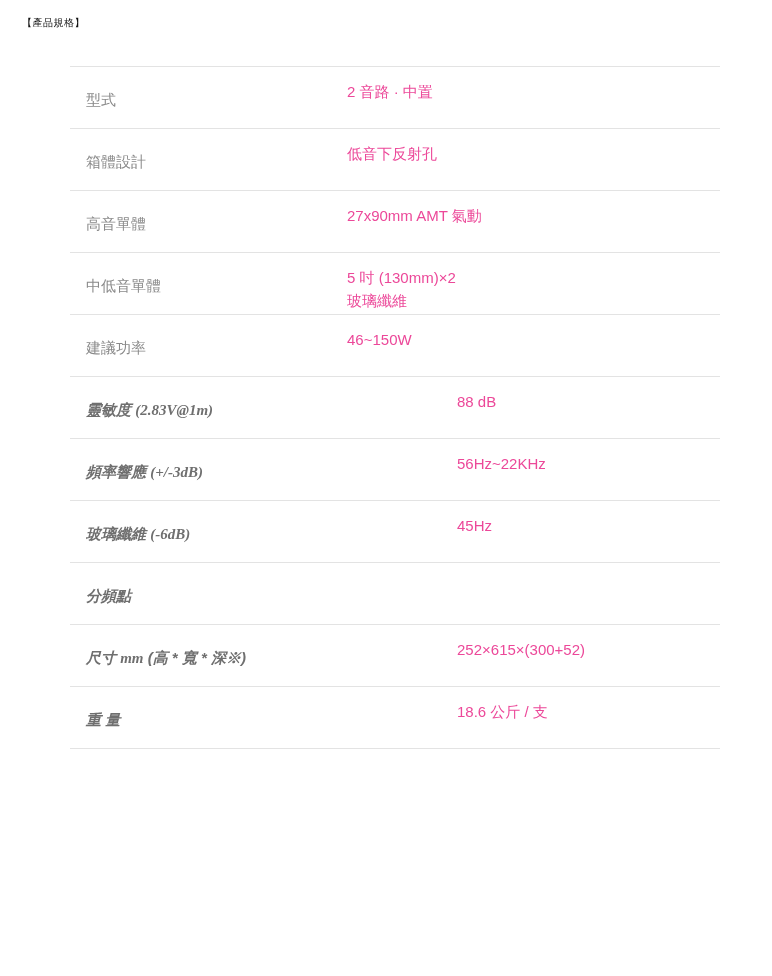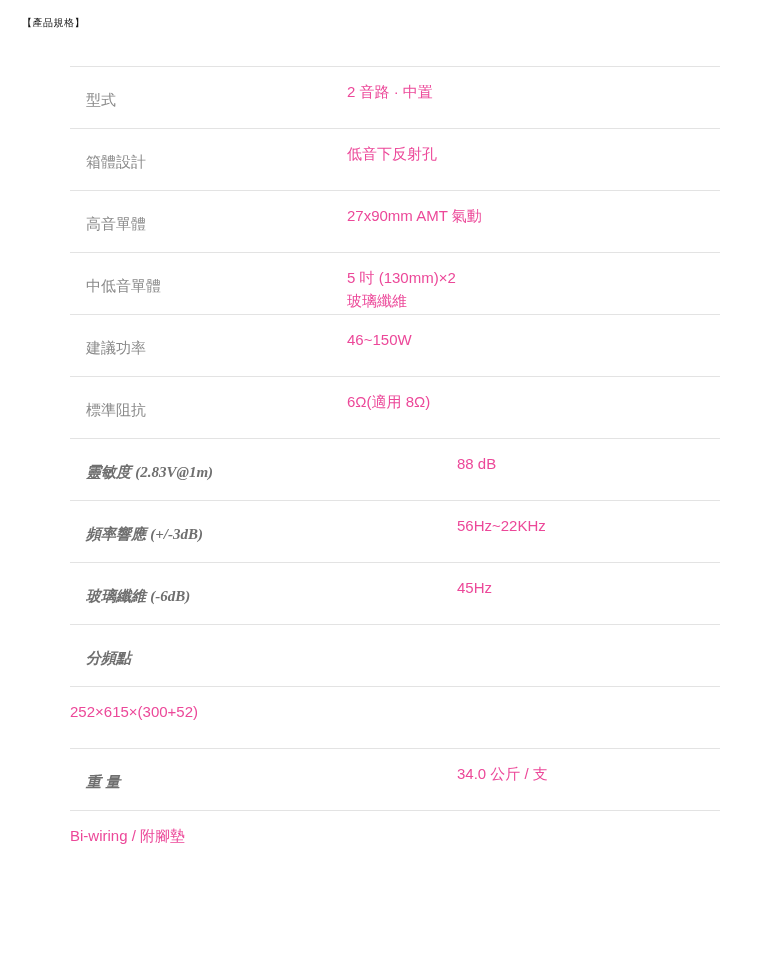--- a/index.html
+++ b/index.html
@@ -82,24 +82,20 @@
     <div class="spec-label"><span>中低音單體</span><span class="latin-serif"></span><span></span></div>
     <div class="spec-value">5 吋 (130mm)×2
 玻璃纖維</div>
   </div>
 
   <div class="spec-row g1">
     <div class="spec-label"><span>建議功率</span><span class="latin-serif"></span><span></span></div>
     <div class="spec-value">46~150W</div>
   </div>
 
-  <div class="spec-row g1">
-    <div class="spec-label"><span>標準阻抗</span><span class="latin-serif"></span><span></span></div>
-    <div class="spec-value">6Ω(適用 8Ω)</div>
-  </div>
 
 
   <div class="spec-row g2">
     <div class="spec-label"><span>靈敏度 </span><span class="latin-serif">(2.83V@1m)</span><span></span></div>
     <div class="spec-value">88 dB</div>
   </div>
 
   <div class="spec-row g2">
     <div class="spec-label"><span>頻率響應 </span><span class="latin-serif">(+/-3dB)</span><span></span></div>
     <div class="spec-value">56Hz~22KHz</div>
@@ -108,25 +104,25 @@
   <div class="spec-row g2">
     <div class="spec-label"><span>玻璃纖維 </span><span class="latin-serif">(-6dB)</span><span></span></div>
     <div class="spec-value">45Hz</div>
   </div>
 
   <div class="spec-row g2">
     <div class="spec-label"><span>分頻點</span><span class="latin-serif"></span><span></span></div>
   </div>
 
   <div class="spec-row g2">
+    <div class="spec-label"><span>尺寸 </span><span class="latin-serif">mm</span><span> (高 * 寬 * 深※)</span></div>
     <div class="spec-value">252×615×(300+52)</div>
   </div>
 
   <div class="spec-row g2">
     <div class="spec-label"><span>重 量</span><span class="latin-serif"></span><span></span></div>
-    <div class="spec-value">34.0 公斤 / 支</div>
+    <div class="spec-value">18.6 公斤 / 支</div>
   </div>
 
   <div class="spec-row g2 last">
-    <div class="spec-value">Bi-wiring / 附腳墊</div>
   </div>
 
 </div>
 
 </body></html>

